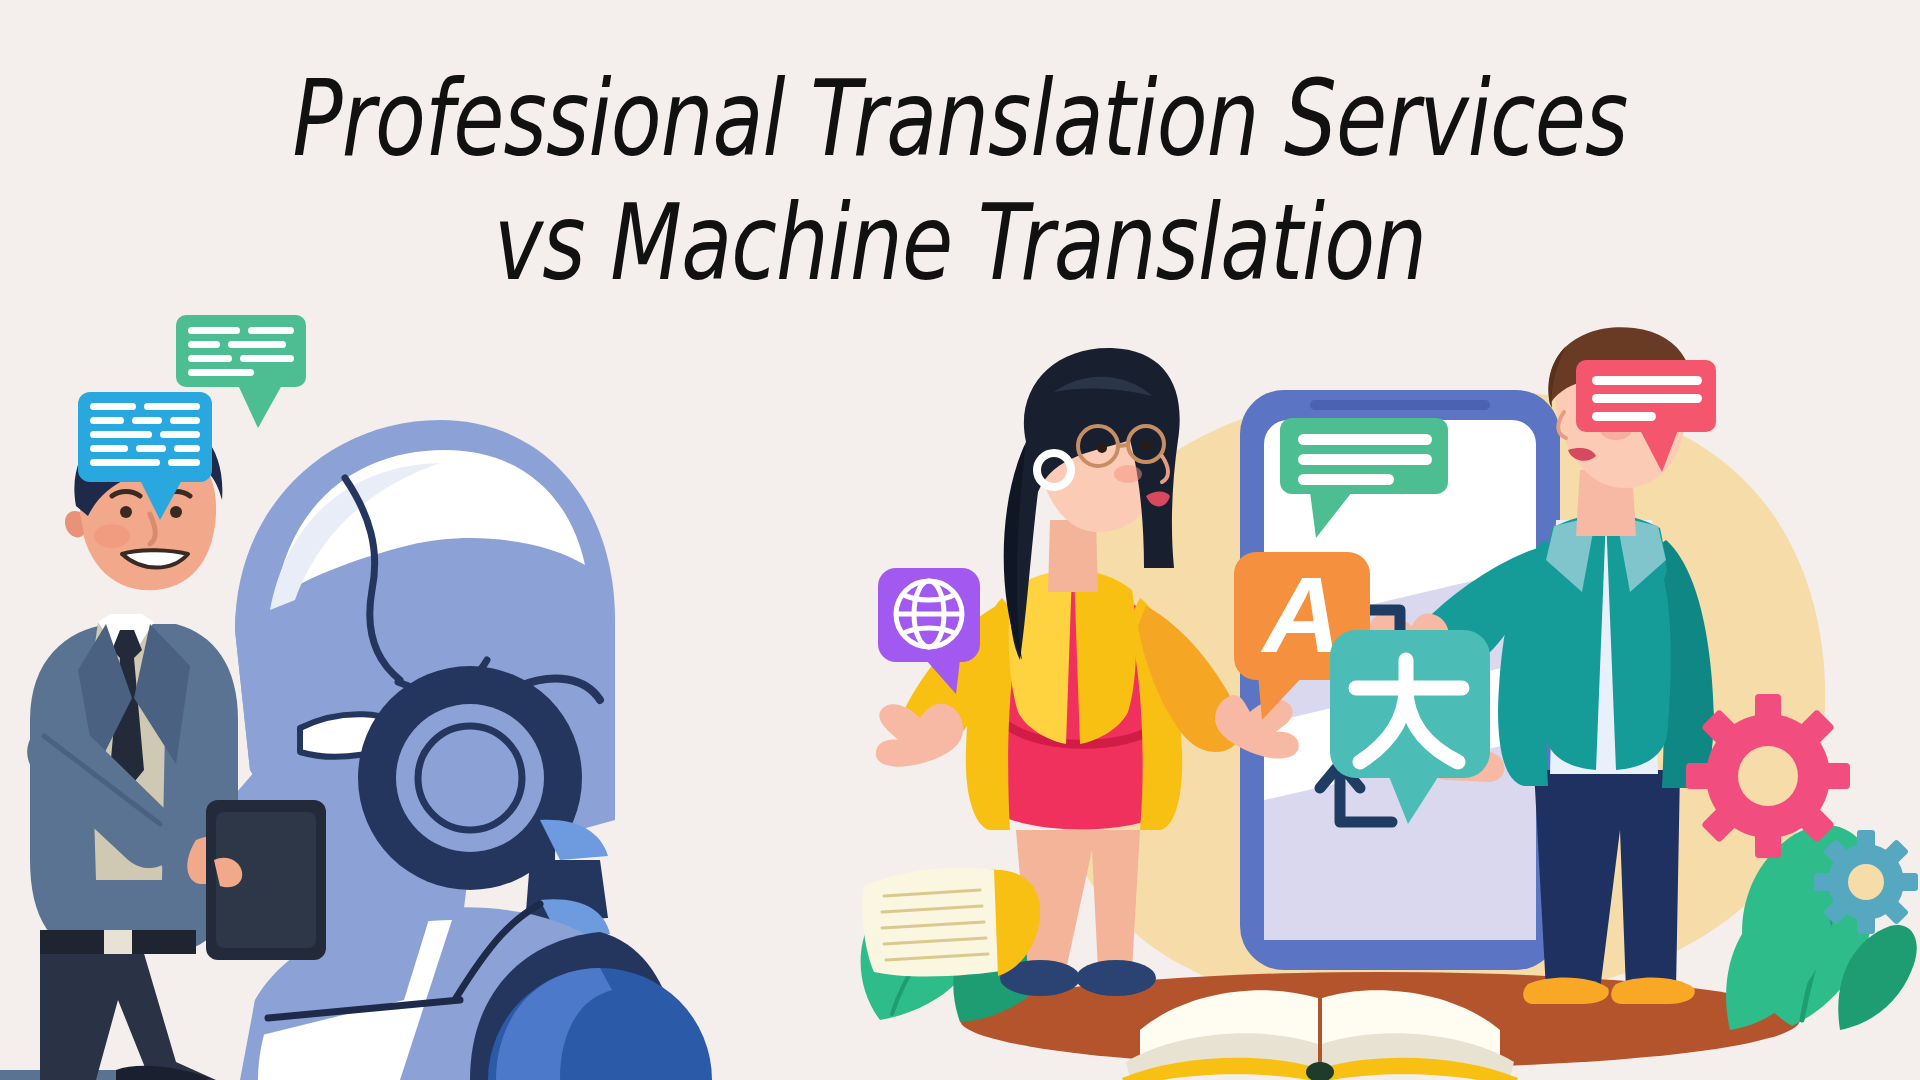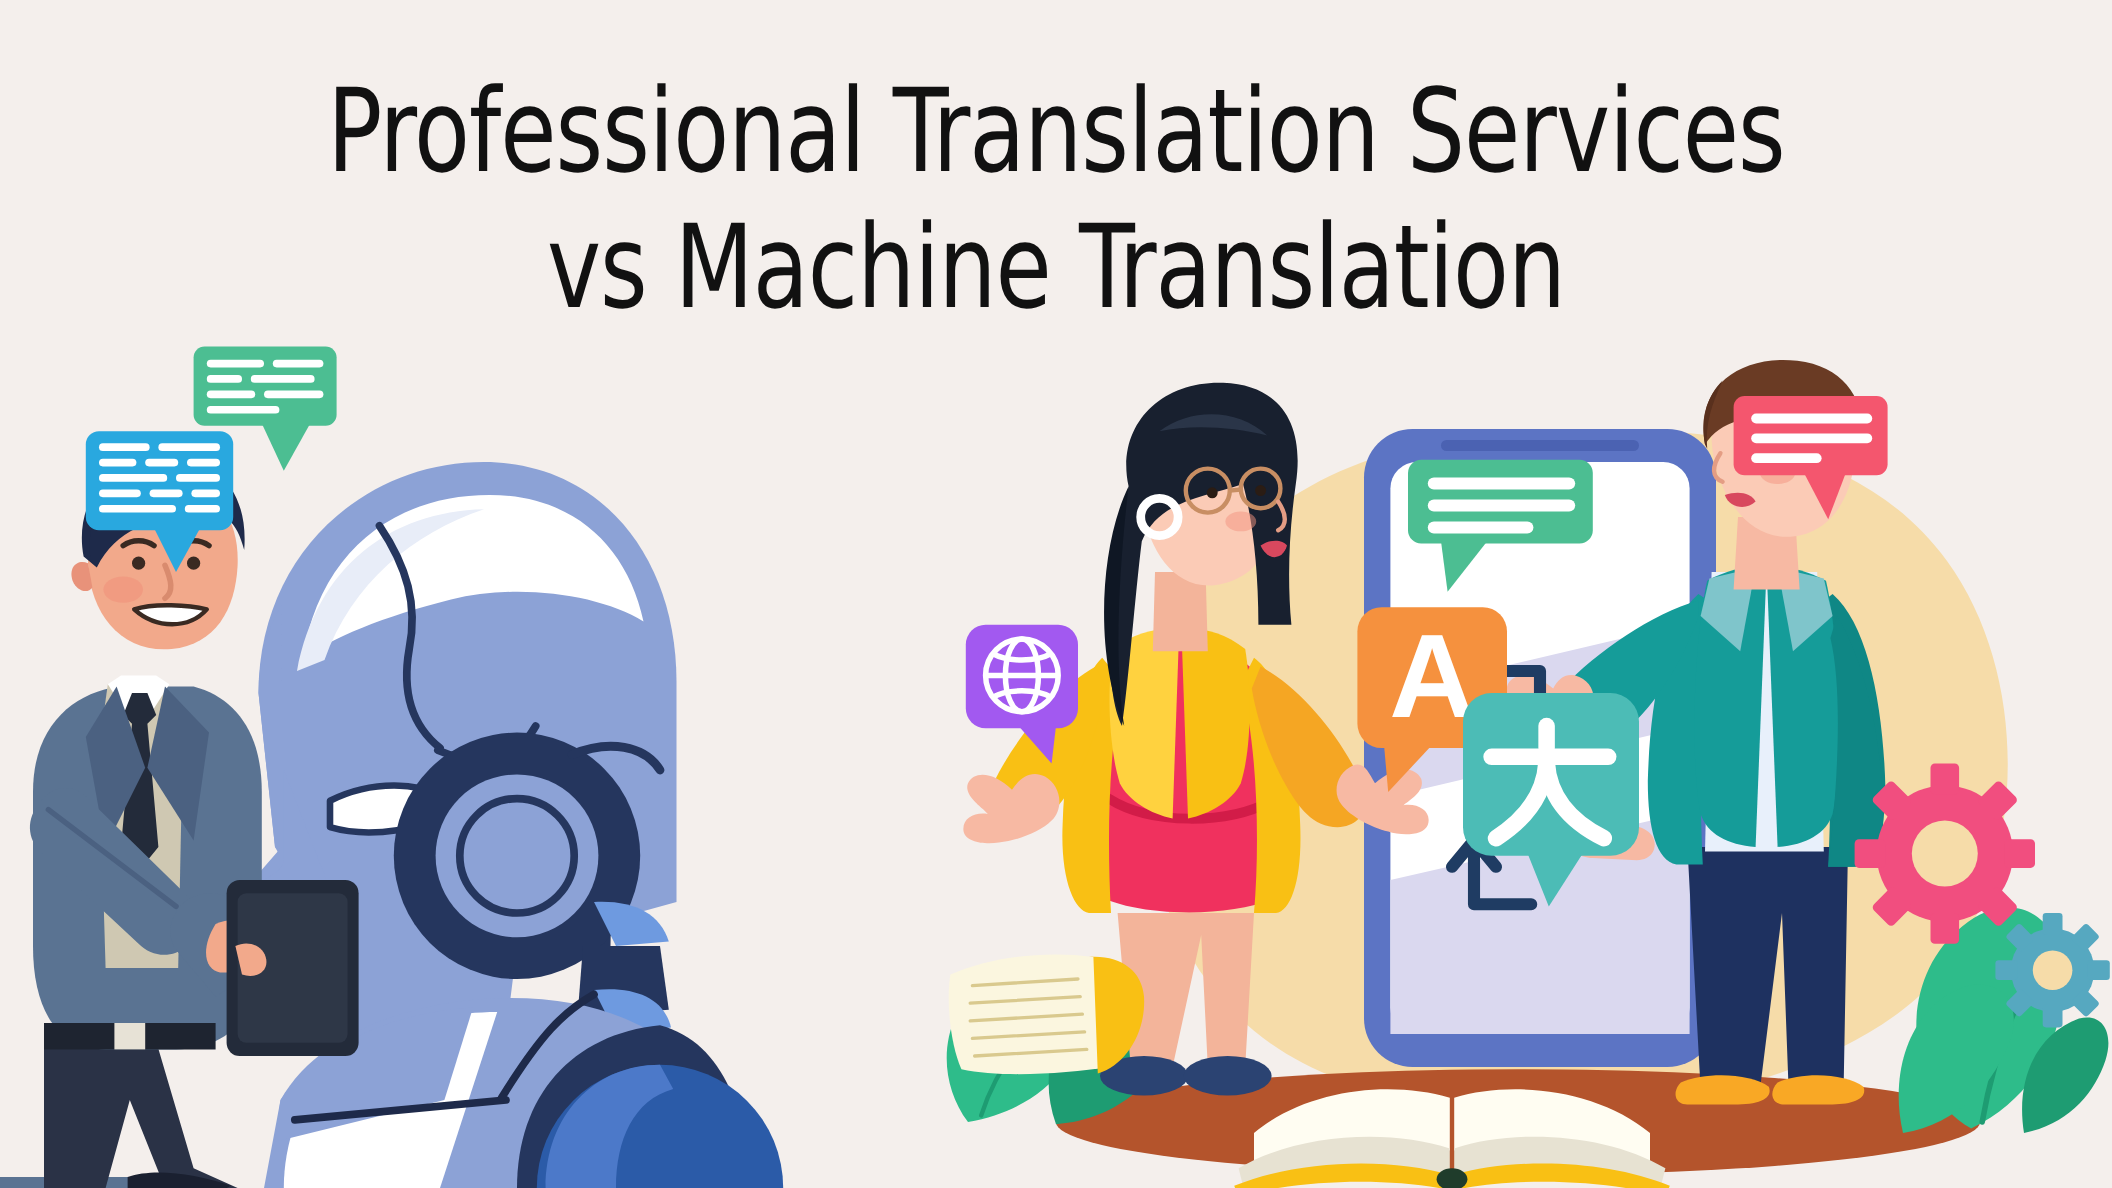--- a/index.html
+++ b/index.html
@@ -6,20 +6,21 @@
   html, body {
     width:1920px; height:1080px;
     overflow:hidden;
     font-family:"Liberation Sans", sans-serif;
   }
   #stage {
     position:relative;
     width:1920px; height:1080px;
     background:#F4EFEC;
     overflow:hidden;
+    font-style:italic;
   }
   #hero-title {
     position:absolute;
     left:0; top:58px;
     width:1920px;
     text-align:center;
     font-family:"DejaVu Sans Condensed","Liberation Sans Narrow","Liberation Sans", sans-serif;
     font-size:105px;
     line-height:1.18;
     font-weight:400;

